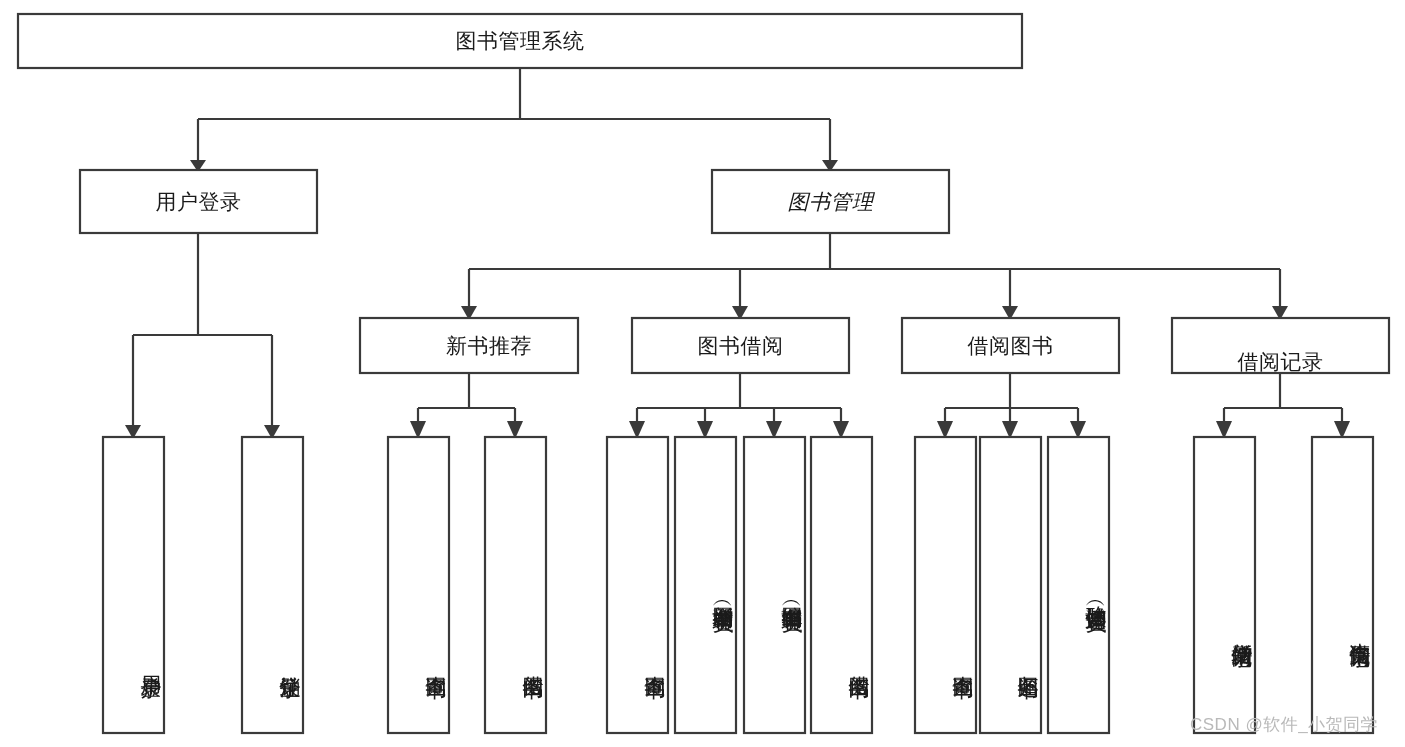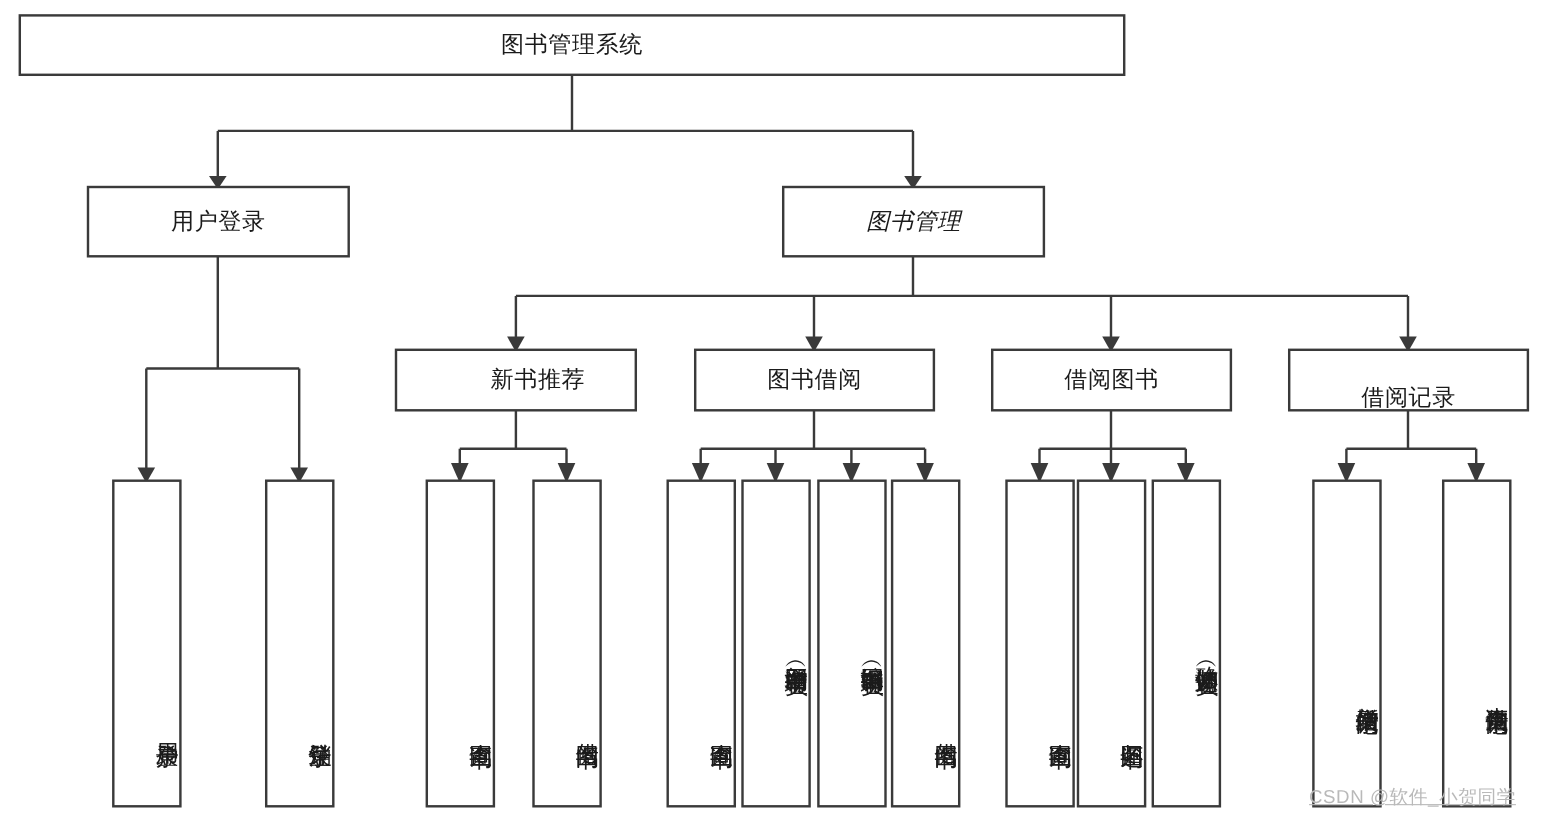--- a/index.html
+++ b/index.html
@@ -160,14 +160,14 @@
   <div class="node-label-v" style="left:607px; top:437px; width:61px; height:296px; padding-top:76px;">查询图书</div>
   <div class="node-label-v" style="left:675px; top:437px; width:61px; height:296px; padding-top:8px;">新增图书（管理员）</div>
   <div class="node-label-v" style="left:744px; top:437px; width:61px; height:296px; padding-top:8px;">编辑图书（管理员）</div>
   <div class="node-label-v" style="left:811px; top:437px; width:61px; height:296px; padding-top:76px;">借阅图书</div>
   <div class="node-label-v" style="left:915px; top:437px; width:61px; height:296px; padding-top:76px;">查询图书</div>
   <div class="node-label-v" style="left:980px; top:437px; width:61px; height:296px; padding-top:76px;">归还图书</div>
   <div class="node-label-v" style="left:1048px; top:437px; width:61px; height:296px; padding-top:8px;">确认归还（管理员）</div>
   <div class="node-label-v" style="left:1194px; top:437px; width:61px; height:296px; padding-top:44px;">新增借阅记录</div>
   <div class="node-label-v" style="left:1312px; top:437px; width:61px; height:296px; padding-top:44px;">查询借阅记录</div>
 
-  <div class="watermark" style="left:1190px; top:713px;text-decoration:underline;">CSDN @软件_小贺同学</div>
+  <div class="watermark" style="left:1190px; top:713px;">CSDN @软件_小贺同学</div>
 </div>
 
 </body></html>

